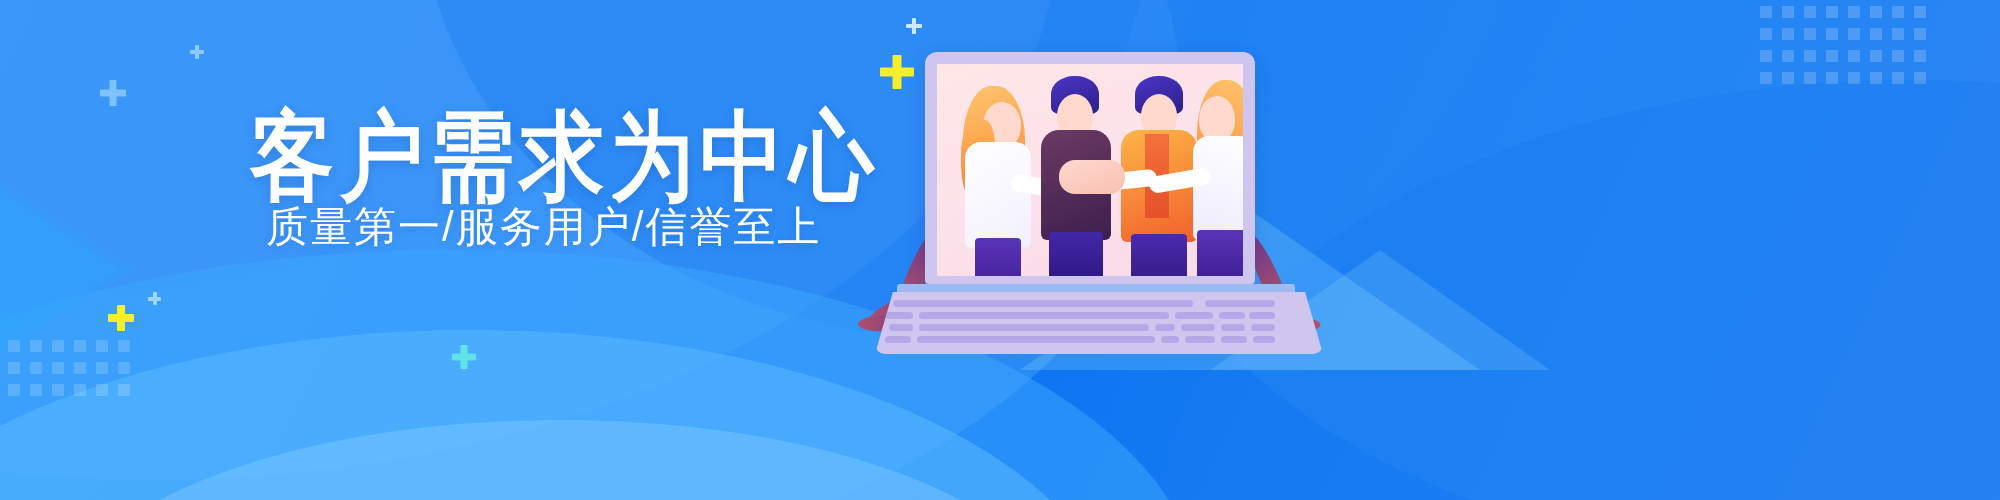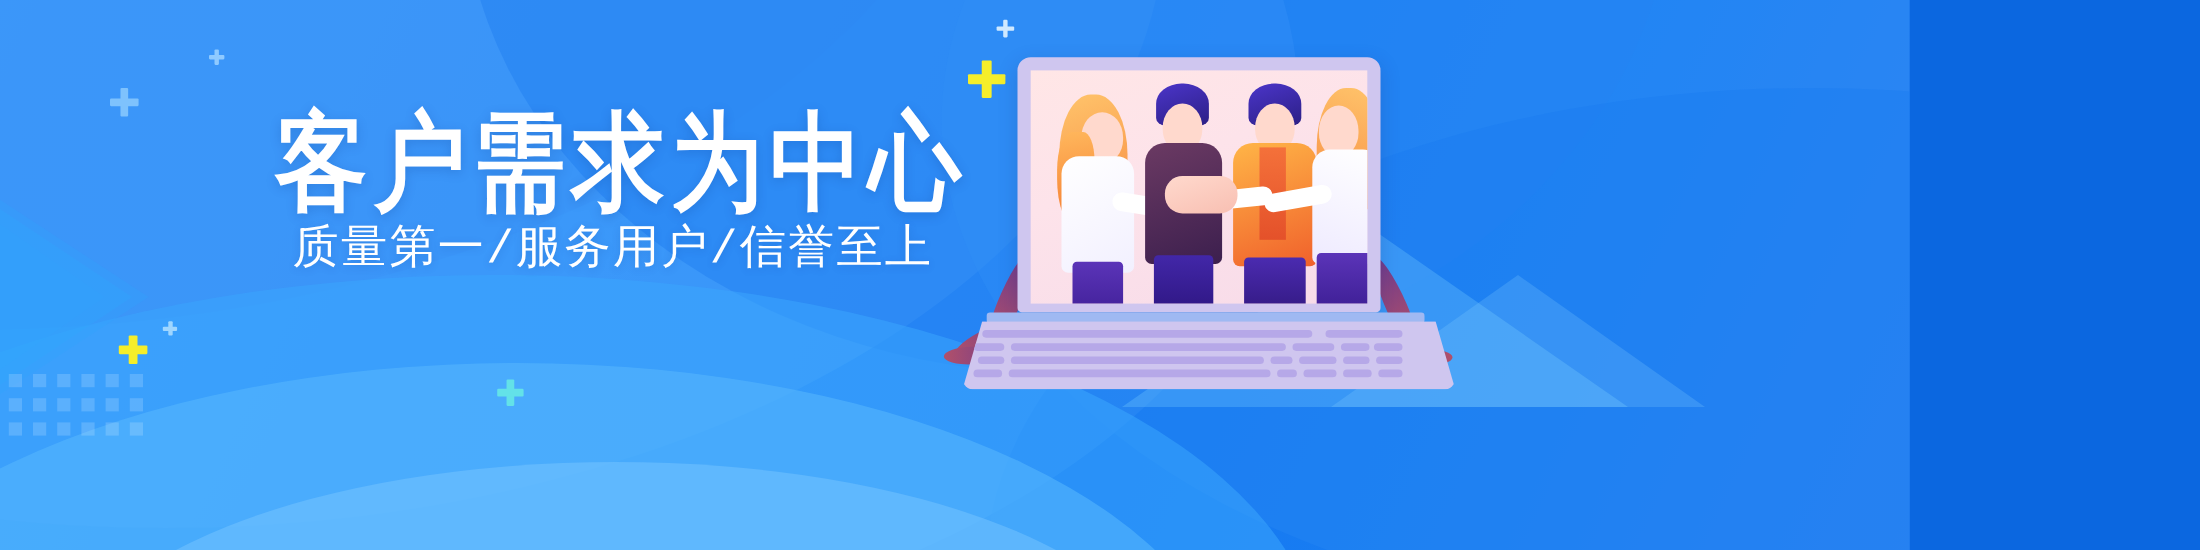--- a/index.html
+++ b/index.html
@@ -1,19 +1,19 @@
 <!DOCTYPE html>
 <html><head>
 <meta charset="utf-8">
 <style>
   html,body{margin:0;padding:0;background:#0b67e0;}
   *{box-sizing:border-box;}
   #banner{
-    position:relative;width:1736px;height:500px;overflow:hidden;
-    font-family:Liberation Mono, monospace;
+    position:relative;width:2000px;height:500px;overflow:hidden;
+    font-family:Liberation Sans, sans-serif;
     background:linear-gradient(115deg,#1f8ef5 0%,#1580f4 28%,#0f76f2 55%,#1a7ff3 78%,#2f7ef0 100%);
   }
   .layer{position:absolute;pointer-events:none;}
 
   
   .blobA{ left:-520px; top:-420px; width:1700px; height:1020px;
     border-radius:50%; background:#3f9bfb; opacity:.55; }
   .blobB{ left:-760px; top:-640px; width:1820px; height:1120px;
     border-radius:50%; background:#56a9fc; opacity:.5; }
   .blobC{ left:-980px; top:-880px; width:1900px; height:1180px;

